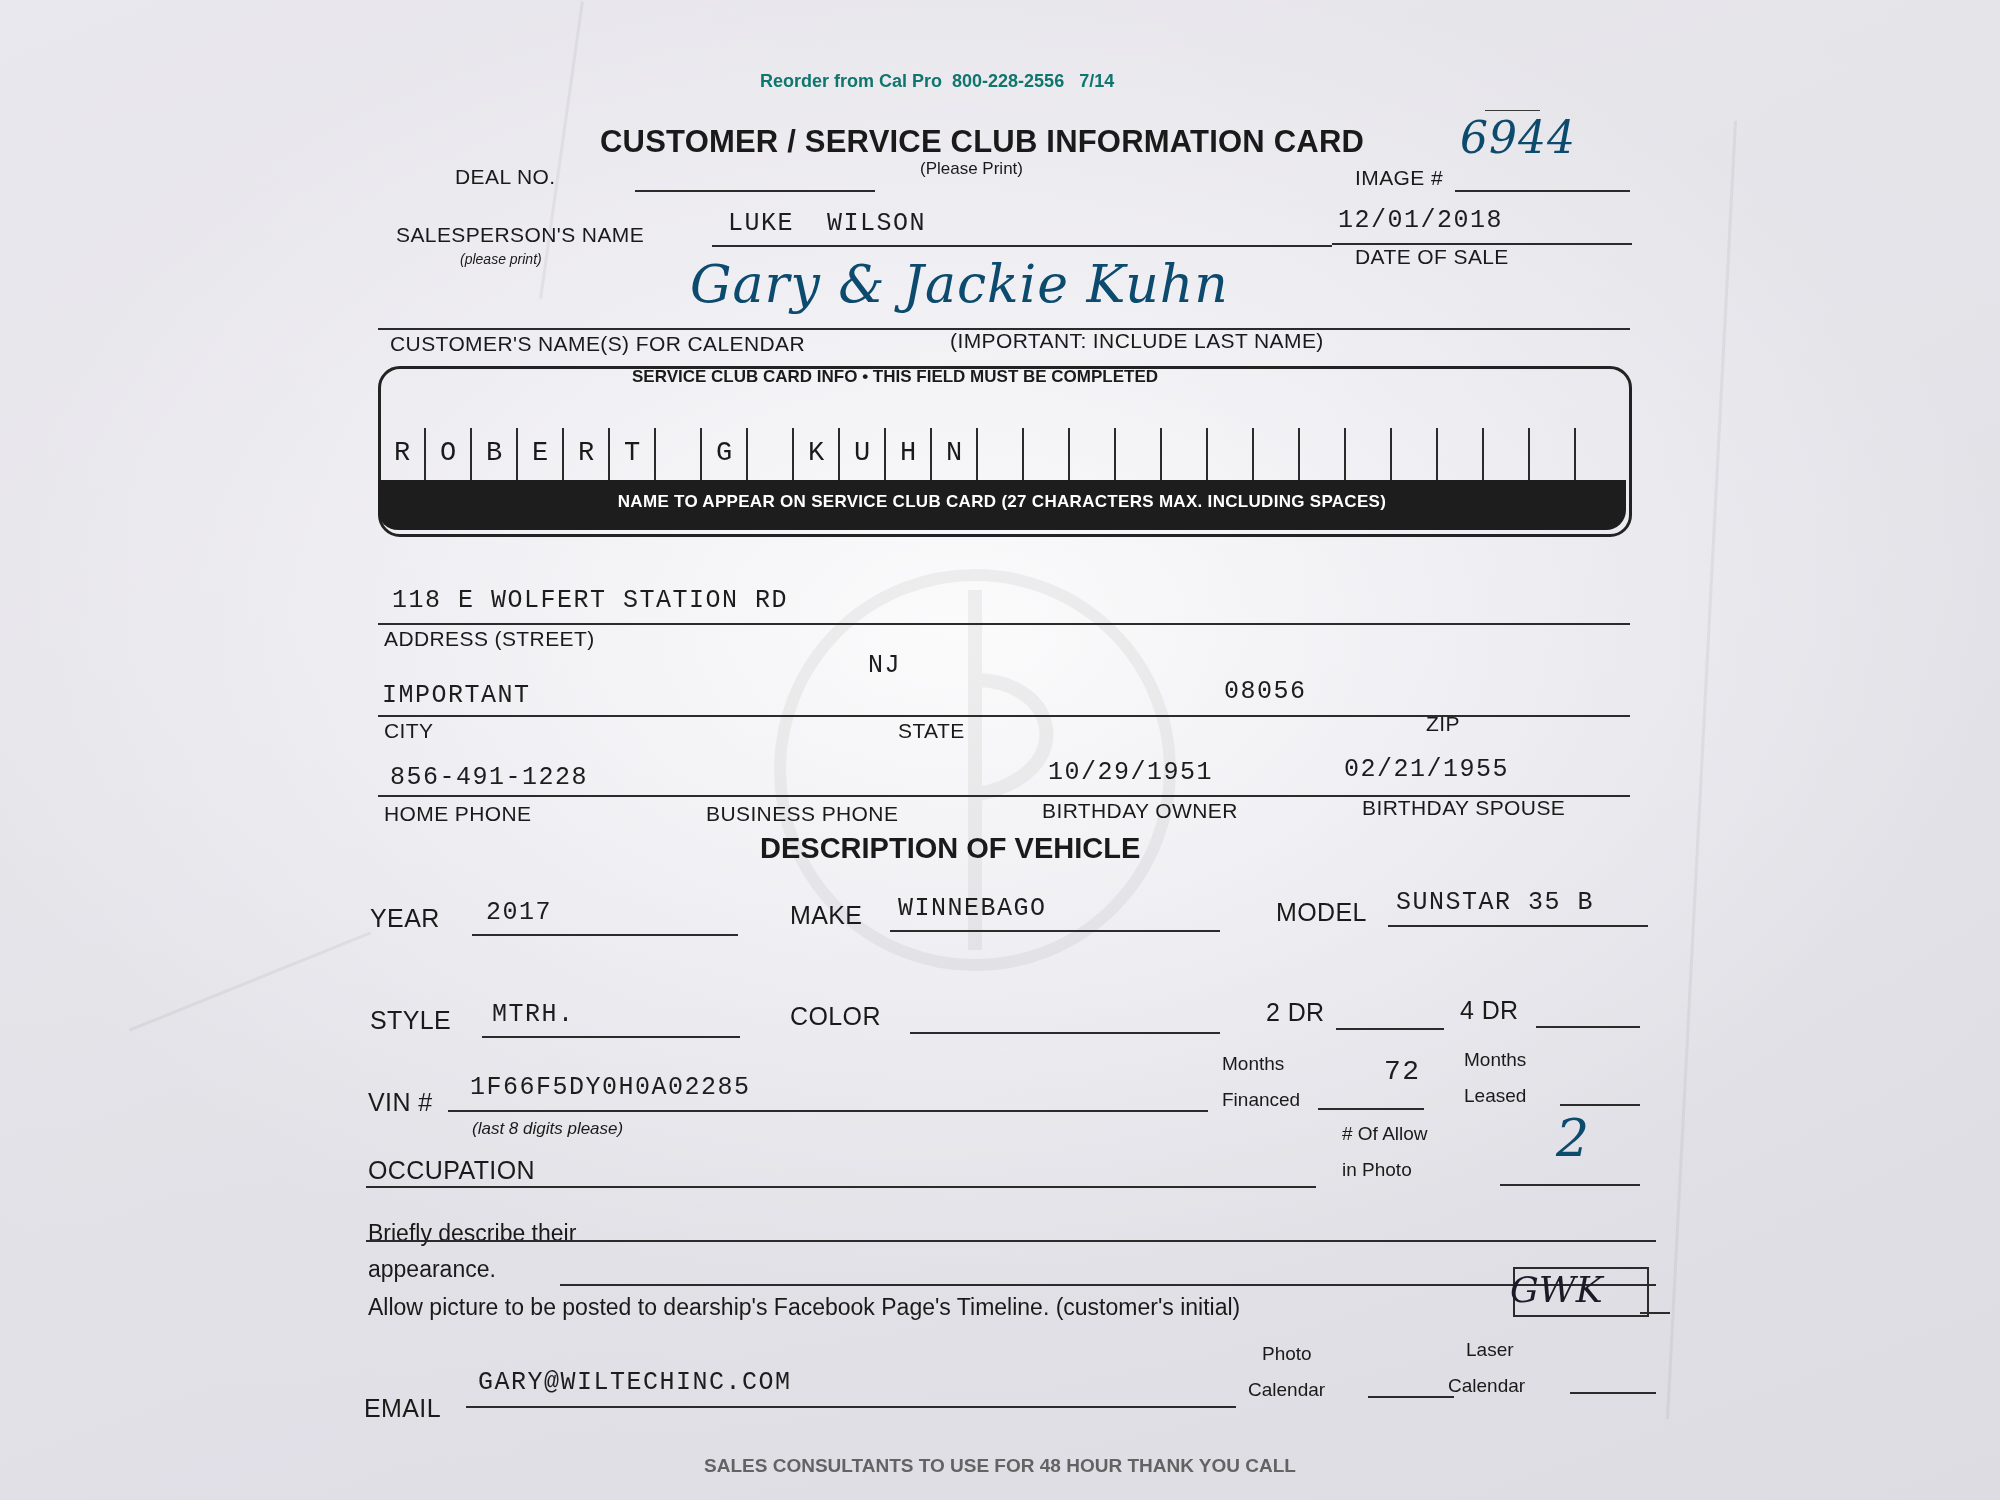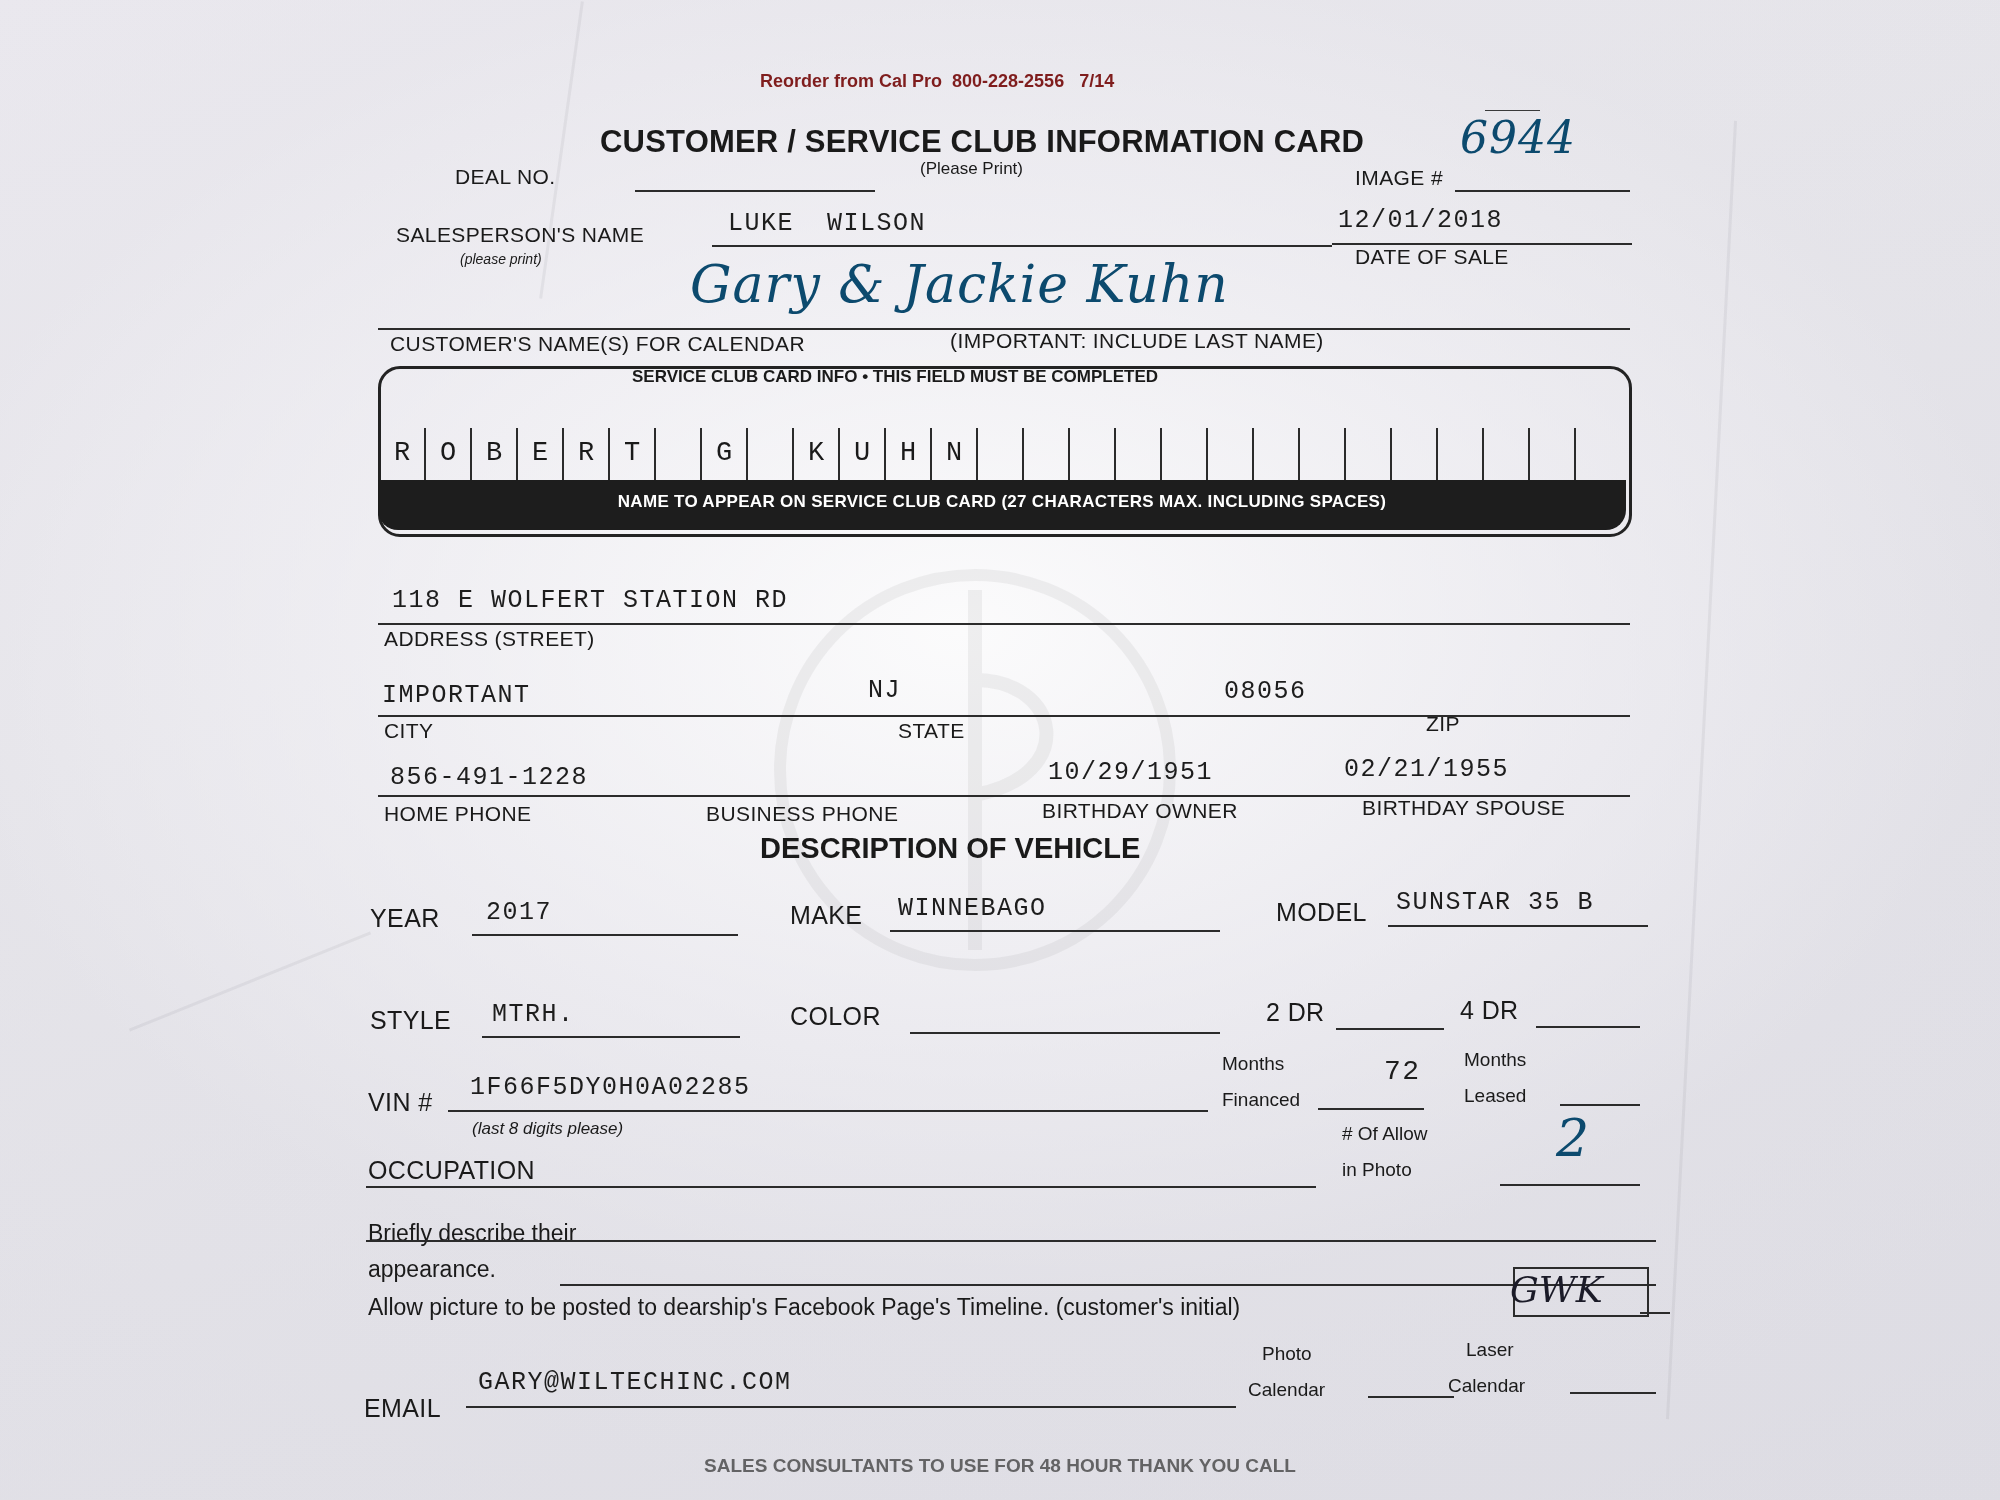--- a/index.html
+++ b/index.html
@@ -186,21 +186,21 @@
   <div class="fold-line" style="left:1700px;top:120px;width:3px;height:1300px;transform:rotate(3deg);"></div>
 
   <svg class="watermark" viewBox="0 0 430 420">
     <circle cx="215" cy="210" r="195" fill="none" stroke="#555" stroke-width="12"></circle>
     <path d="M215 30 L215 390" stroke="#555" stroke-width="14" fill="none"></path>
     <path d="M215 120 C300 120 320 215 215 235" stroke="#555" stroke-width="14" fill="none"></path>
   </svg>
 
   <div class="sheet blur">
 
-    <div class="t lab-sm" style="left:760px;top:72px;font-size:18px;color:#7f1d1d;">Reorder from Cal Pro  800-228-2556   7/14</div>
+    <div class="t lab-sm" style="left:760px;top:72px;font-size:18px;color:#0f766e;">Reorder from Cal Pro  800-228-2556   7/14</div>
 
     <div class="t" style="left:600px;top:126px;font-size:31px;font-weight:bold;letter-spacing:0.2px;">CUSTOMER / SERVICE CLUB INFORMATION CARD</div>
     <div class="t" style="left:920px;top:160px;font-size:17px;">(Please Print)</div>
 
     <div class="t lab" style="left:455px;top:166px;">DEAL NO.</div>
     <div class="ln" style="left:635px;top:190px;width:240px;"></div>
     <div class="t tw" style="left:650px;top:162px;"></div>
 
     <div class="t lab" style="left:1355px;top:167px;">IMAGE #</div>
     <div class="t hand" style="left:1460px;top:116px;">6944</div>
@@ -281,21 +281,21 @@
       <div class="cell-ch" style="left:1104px;"></div>
       <div class="cell-ch" style="left:1150px;"></div>
       <div class="cell-ch" style="left:1196px;"></div>
     </div>
 
     <div class="t tw" style="left:392px;top:588px;">118 E WOLFERT STATION RD</div>
     <div class="ln" style="left:378px;top:623px;width:1252px;"></div>
     <div class="t lab" style="left:384px;top:628px;">ADDRESS (STREET)</div>
 
     <div class="t tw" style="left:382px;top:683px;">IMPORTANT</div>
-    <div class="t tw" style="left:868px;top:678px;text-align:center;">NJ</div>
+    <div class="t tw" style="left:868px;top:653px;text-align:center;">NJ</div>
     <div class="t tw" style="left:1224px;top:679px;">08056</div>
     <div class="ln" style="left:378px;top:715px;width:1252px;"></div>
     <div class="t lab" style="left:384px;top:720px;">CITY</div>
     <div class="t lab" style="left:898px;top:720px;">STATE</div>
     <div class="t lab" style="left:1426px;top:713px;">ZIP</div>
 
     <div class="t tw" style="left:390px;top:765px;">856-491-1228</div>
     <div class="t tw" style="left:716px;top:765px;"></div>
     <div class="t tw" style="left:1048px;top:760px;">10/29/1951</div>
     <div class="t tw" style="left:1344px;top:757px;">02/21/1955</div>

